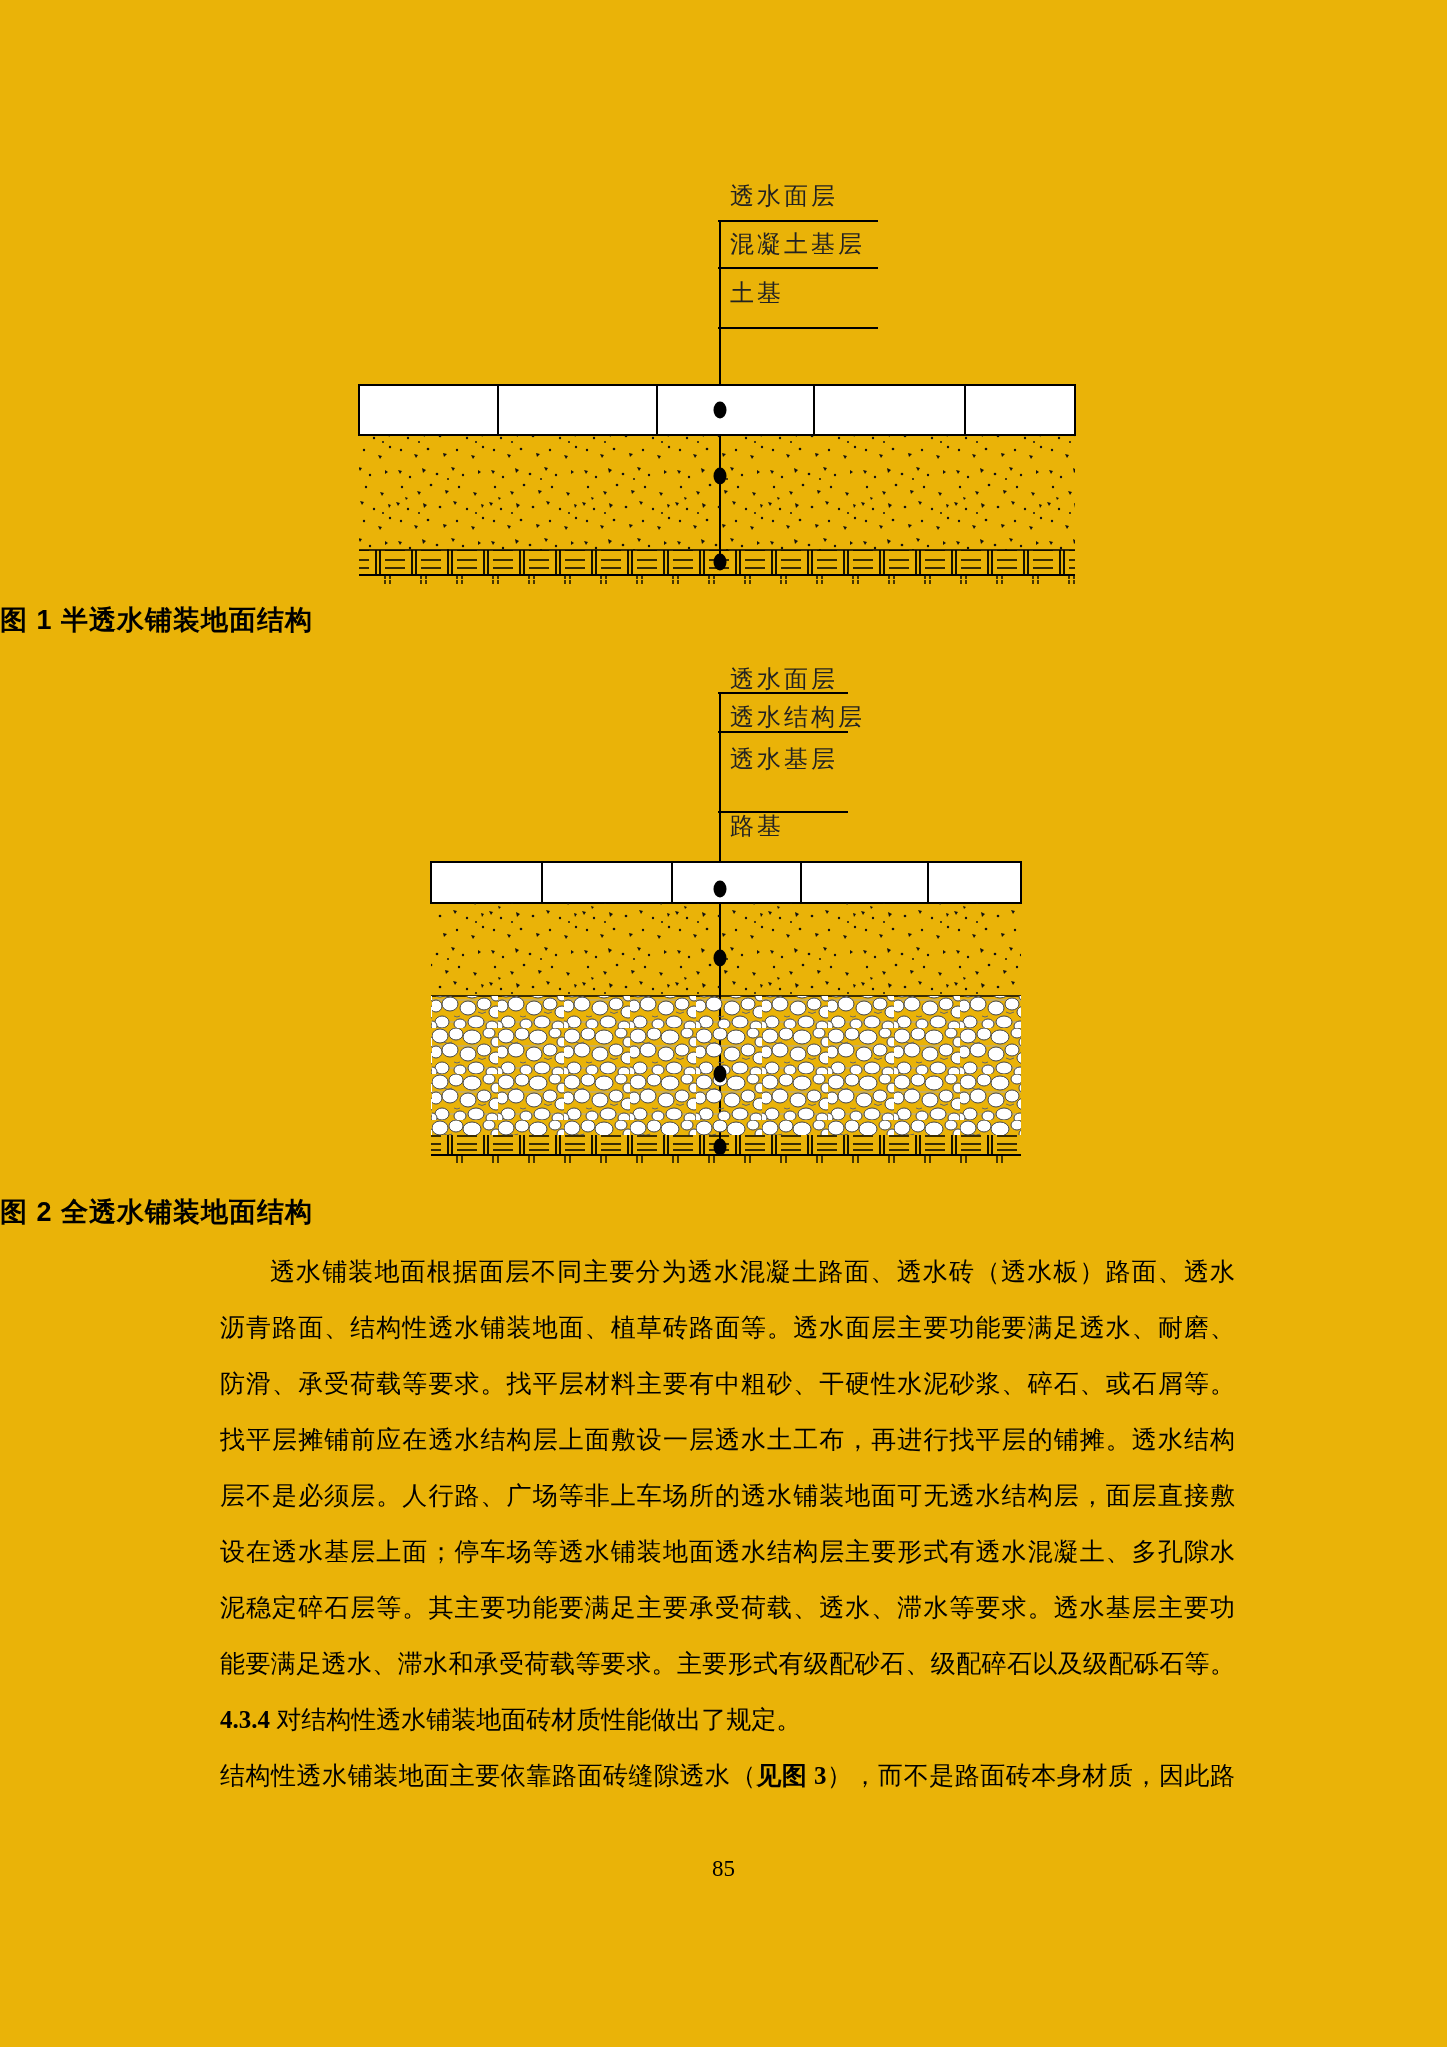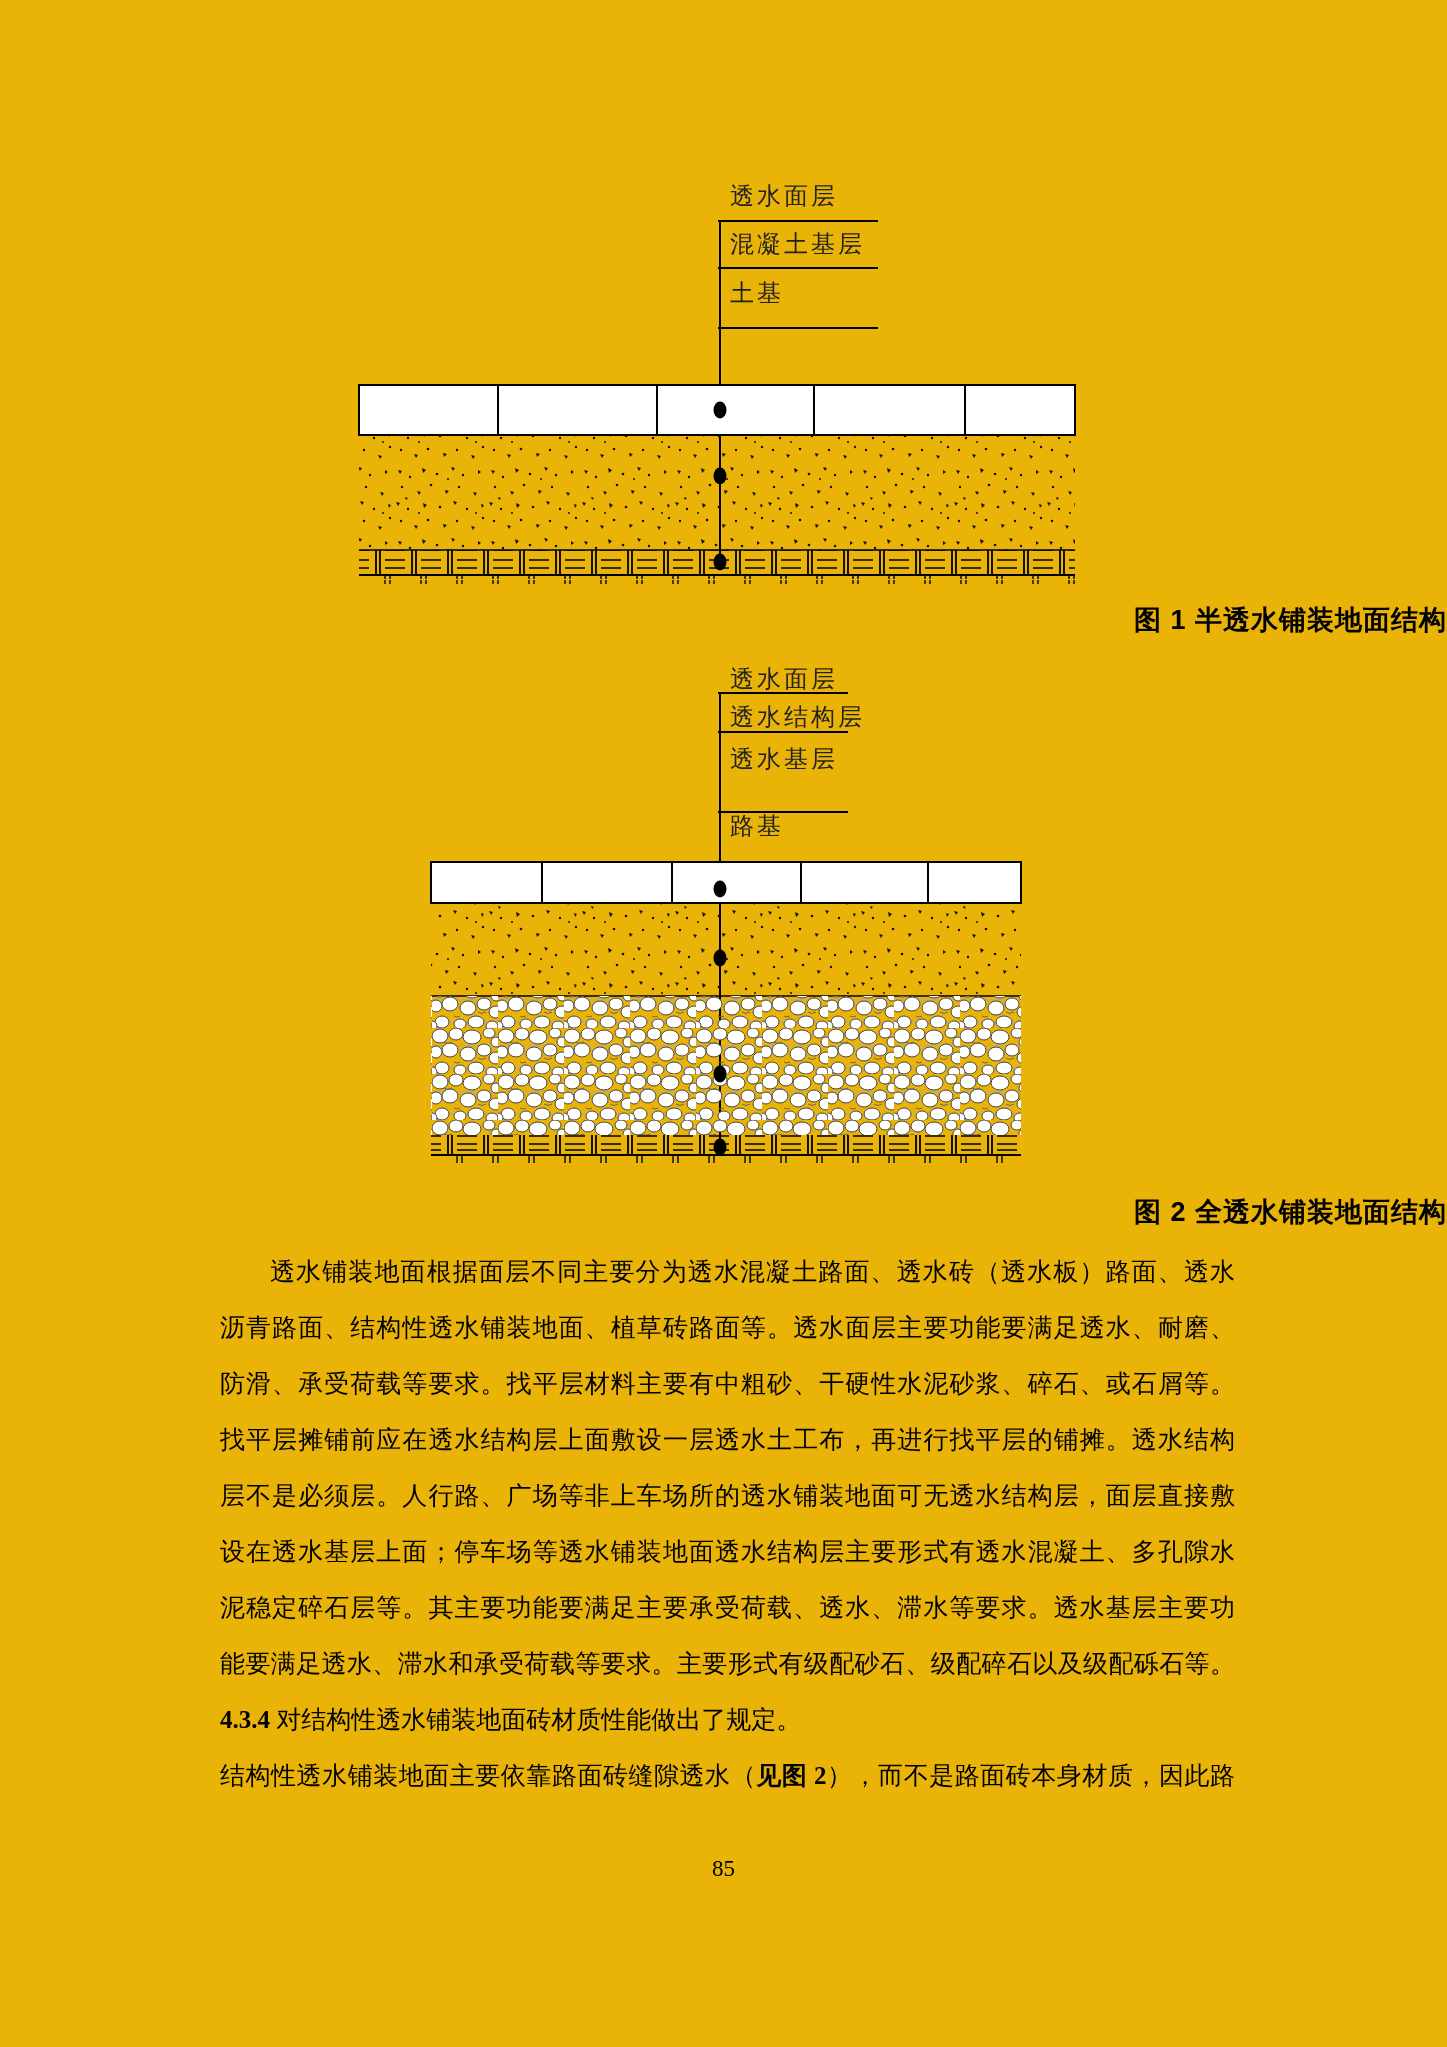--- a/index.html
+++ b/index.html
@@ -8,21 +8,21 @@
     font-family:"Liberation Serif", serif; color:#000; overflow:hidden;
   }
   .fig { position:absolute; }
   .fig svg { position:absolute; left:0; top:0; display:block; }
   .lyrlabel {
     position:absolute; left:430px; font-size:24px; line-height:28px;
     color:#222; letter-spacing:3px; white-space:nowrap;
     font-family:"Liberation Serif", serif;
   }
   .caption {
-    position:absolute; left:0; width:100%; text-align:right;
+    position:absolute; left:0; width:100%; text-align:left;
     font-family:"Liberation Sans", sans-serif; font-weight:700;
     font-size:27px; letter-spacing:1px; color:#000;
   }
   .bodytext {
     position:absolute; left:220px; top:1244px; width:1015px;
     font-size:25px; color:#000;
   }
   .bline {
     height:56px; line-height:56px;
     text-align:justify; text-align-last:justify;
@@ -217,18 +217,18 @@
   <div class="bodytext">
       <div class="bline ind"><span>透水铺装地面根据面层不同主要分为透水混凝土路面、透水砖（透水板）路面、透水</span></div>
       <div class="bline"><span>沥青路面、结构性透水铺装地面、植草砖路面等。透水面层主要功能要满足透水、耐磨、</span></div>
       <div class="bline"><span>防滑、承受荷载等要求。找平层材料主要有中粗砂、干硬性水泥砂浆、碎石、或石屑等。</span></div>
       <div class="bline"><span>找平层摊铺前应在透水结构层上面敷设一层透水土工布，再进行找平层的铺摊。透水结构</span></div>
       <div class="bline"><span>层不是必须层。人行路、广场等非上车场所的透水铺装地面可无透水结构层，面层直接敷</span></div>
       <div class="bline"><span>设在透水基层上面；停车场等透水铺装地面透水结构层主要形式有透水混凝土、多孔隙水</span></div>
       <div class="bline"><span>泥稳定碎石层等。其主要功能要满足主要承受荷载、透水、滞水等要求。透水基层主要功</span></div>
       <div class="bline"><span>能要满足透水、滞水和承受荷载等要求。主要形式有级配砂石、级配碎石以及级配砾石等。</span></div>
       <div class="bline noj"><span class="b">4.3.4</span><span> 对结构性透水铺装地面砖材质性能做出了规定。</span></div>
-      <div class="bline"><span>结构性透水铺装地面主要依靠路面砖缝隙透水（</span><span class="b">见图 2</span><span>），而不是路面砖本身材质，因此路</span></div>
+      <div class="bline"><span>结构性透水铺装地面主要依靠路面砖缝隙透水（</span><span class="b">见图 3</span><span>），而不是路面砖本身材质，因此路</span></div>
     </div>
 
   <div class="pagenum">85</div>
 
 </div>
 
 </body></html>

